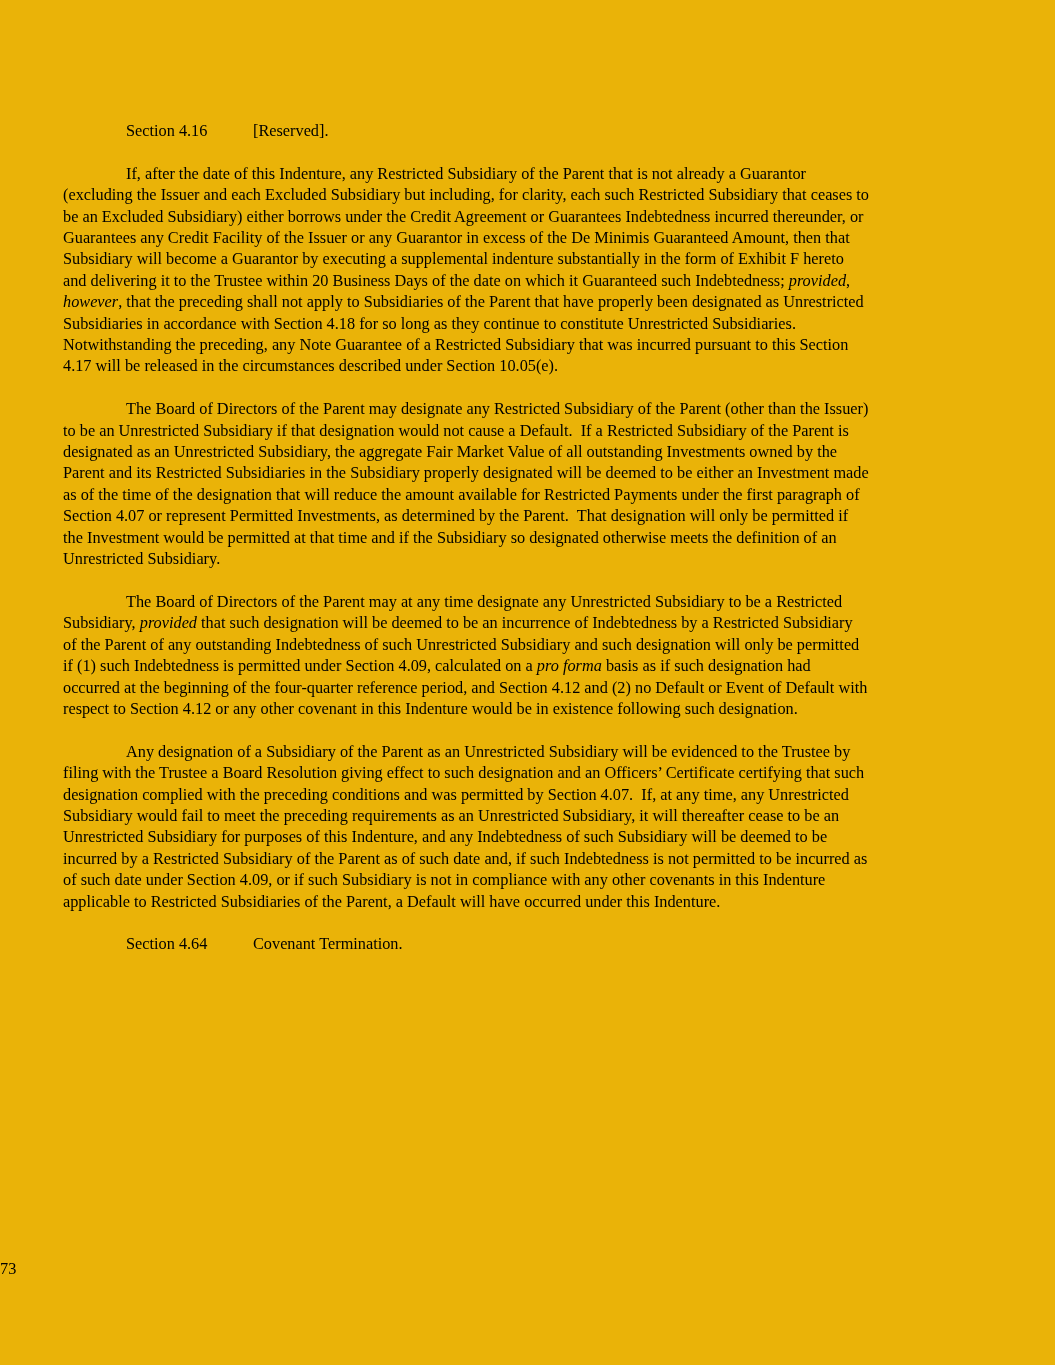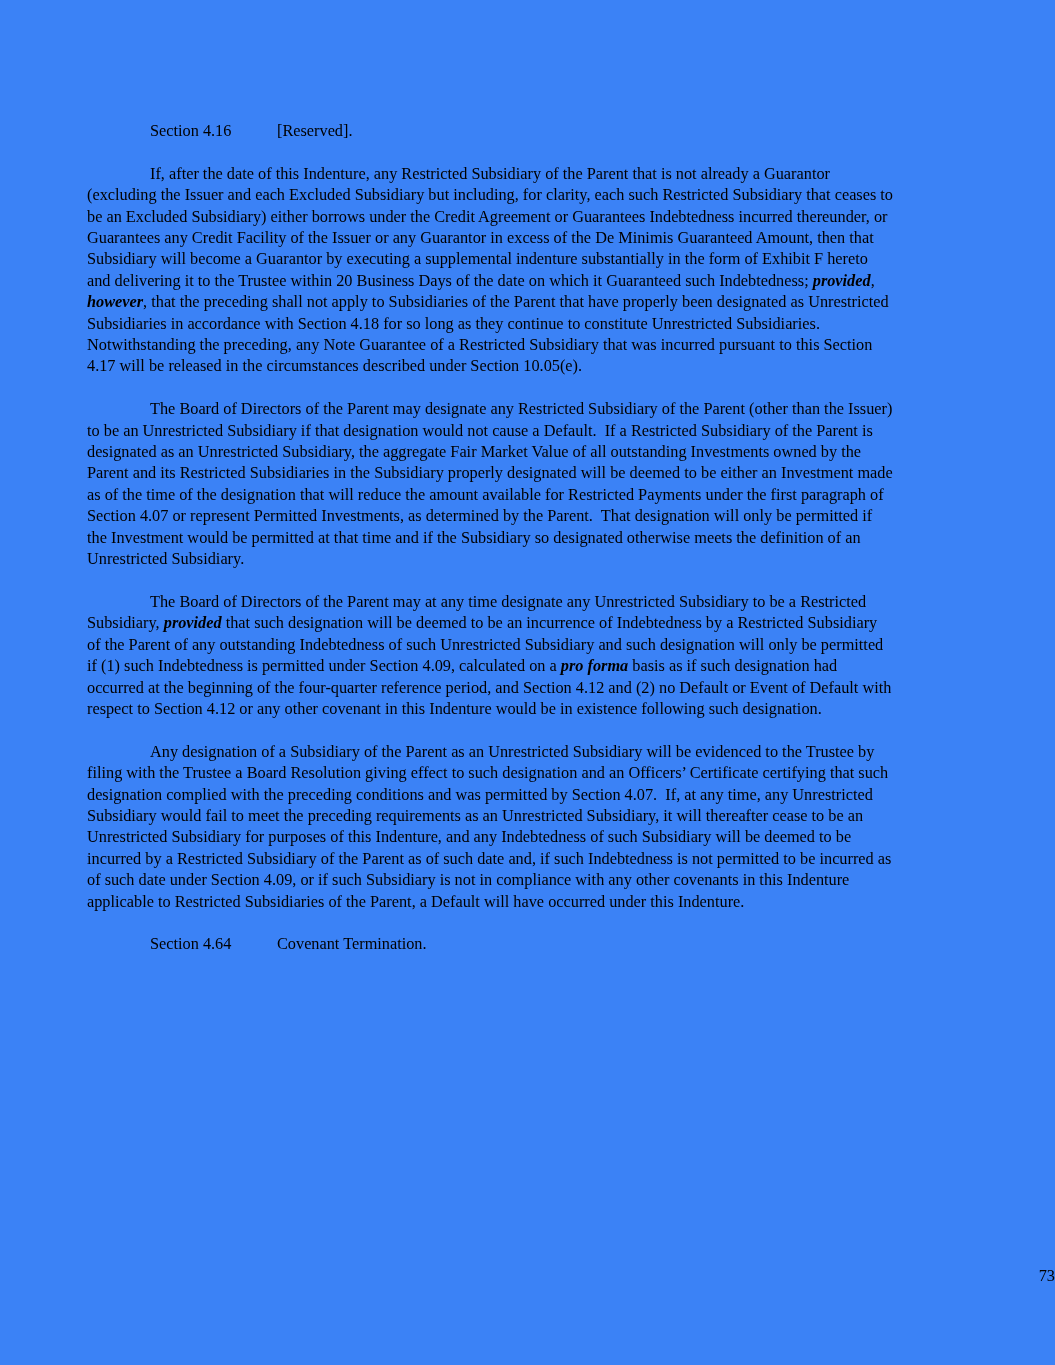--- a/index.html
+++ b/index.html
@@ -4,27 +4,27 @@
 <style>
   html, body {
     margin: 0;
     padding: 0;
     background: #ffffff;
   }
   .page {
     position: relative;
     width: 1055px;
     height: 1365px;
-    background: #3b82f6;
+    background: #eab308;
     color: #000000;
     font-family: "Liberation Serif", "DejaVu Serif", serif;
     font-size: 16.3px;
     line-height: 21.4px;
     box-sizing: border-box;
-    padding: 120px 125px 0 87px;
+    padding: 120px 125px 0 63px;
     overflow: hidden;
   }
   .content {
     width: 807px;
   }
   p.heading {
     margin: 0 0 21.4px 0;
     padding-left: 63px;
     white-space: pre-wrap;
   }
@@ -33,29 +33,27 @@
     width: 127px;
   }
   p.body-para {
     margin: 0 0 21.4px 0;
     text-indent: 63px;
     white-space: pre-wrap;
     text-align: left;
   }
   .ital {
     font-style: italic;
-    font-weight: bold;
   }
   .page-number {
     position: absolute;
     top: 1258px;
     left: 0;
     width: 100%;
-    text-align: right;
-    margin-top: 7px;
+    text-align: left;
   }
 </style>
 </head>
 <body>
 
 <div class="page">
   <div class="content">
 
     <p class="heading"><span class="sec-num">Section 4.16</span><span class="sec-title">[Reserved].</span></p>
 

